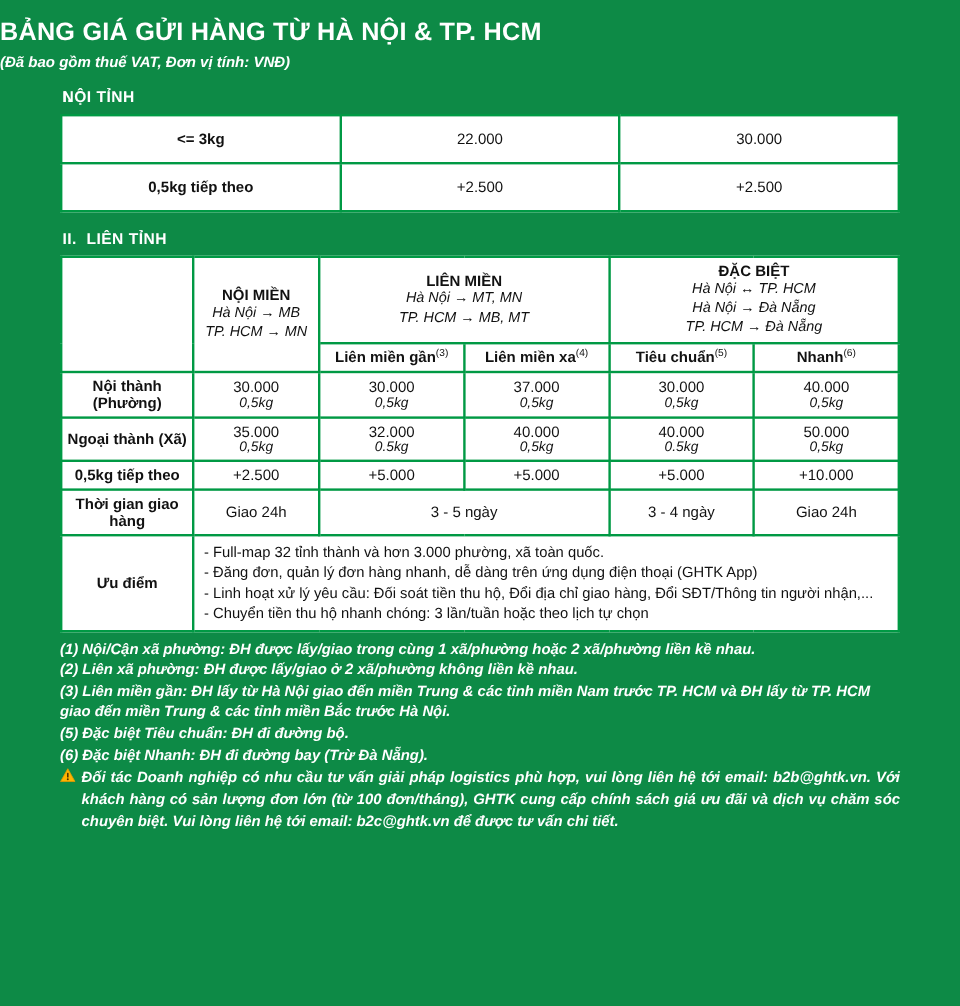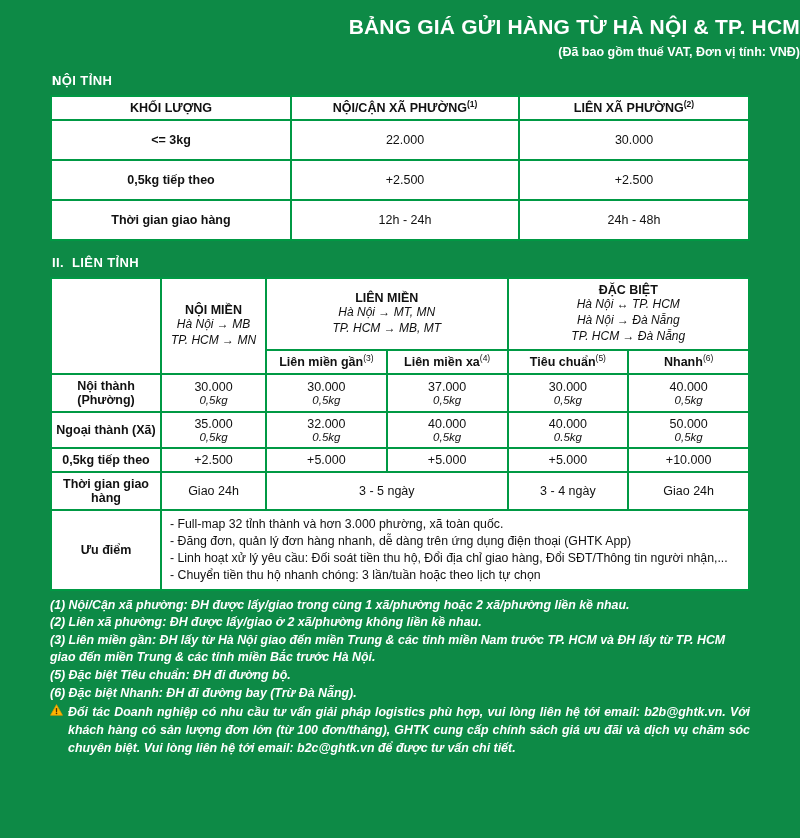--- a/index.html
+++ b/index.html
@@ -17,30 +17,31 @@
 
   .page {
     position: relative;
     width: 800px;
     height: 838px;
     box-sizing: border-box;
   }
 
   
   .title {
-    text-align: right;
+    text-align: left;
     font-size: 21px;
     font-weight: bold;
     letter-spacing: 0.2px;
     padding-top: 14px;
     line-height: 1.2;
   }
   .subtitle {
-    text-align: right;
+    text-align: left;
     font-size: 12.5px;
+    font-style: italic;
     font-weight: bold;
     padding-top: 6px;
   }
 
   
   .section-head {
     display: flex;
     align-items: baseline;
     font-size: 13px;
     font-weight: bold;
@@ -163,39 +164,29 @@
   <div class="subtitle">(Đã bao gồm thuế VAT, Đơn vị tính: VNĐ)</div>
 
   <div class="section-head" id="section-one-head">
     <span class="numeral">I.</span>
     <span class="label">NỘI TỈNH</span>
   </div>
 
   <div class="tbl-wrap">
     <table id="table-noi-tinh">
       <tbody>
-          <tr>
-        <th class="c1">KHỐI LƯỢNG</th>
-        <th class="c2"><span>NỘI/CẬN XÃ PHƯỜNG</span><sup>(1)</sup></th>
-        <th class="c3"><span>LIÊN XÃ PHƯỜNG</span><sup>(2)</sup></th>
-      </tr>
       <tr>
         <td class="lbl">&lt;= 3kg</td>
         <td>22.000</td>
         <td>30.000</td>
       </tr>
       <tr>
         <td class="lbl">0,5kg tiếp theo</td>
         <td>+2.500</td>
         <td>+2.500</td>
-      </tr>
-      <tr>
-        <td class="lbl">Thời gian giao hàng</td>
-        <td>12h - 24h</td>
-        <td>24h - 48h</td>
       </tr>
     </tbody>
       </table>
   </div>
 
   <div class="section-head" id="section-two-head">
     <span class="numeral">II.</span>
     <span class="label">LIÊN TỈNH</span>
   </div>
 

